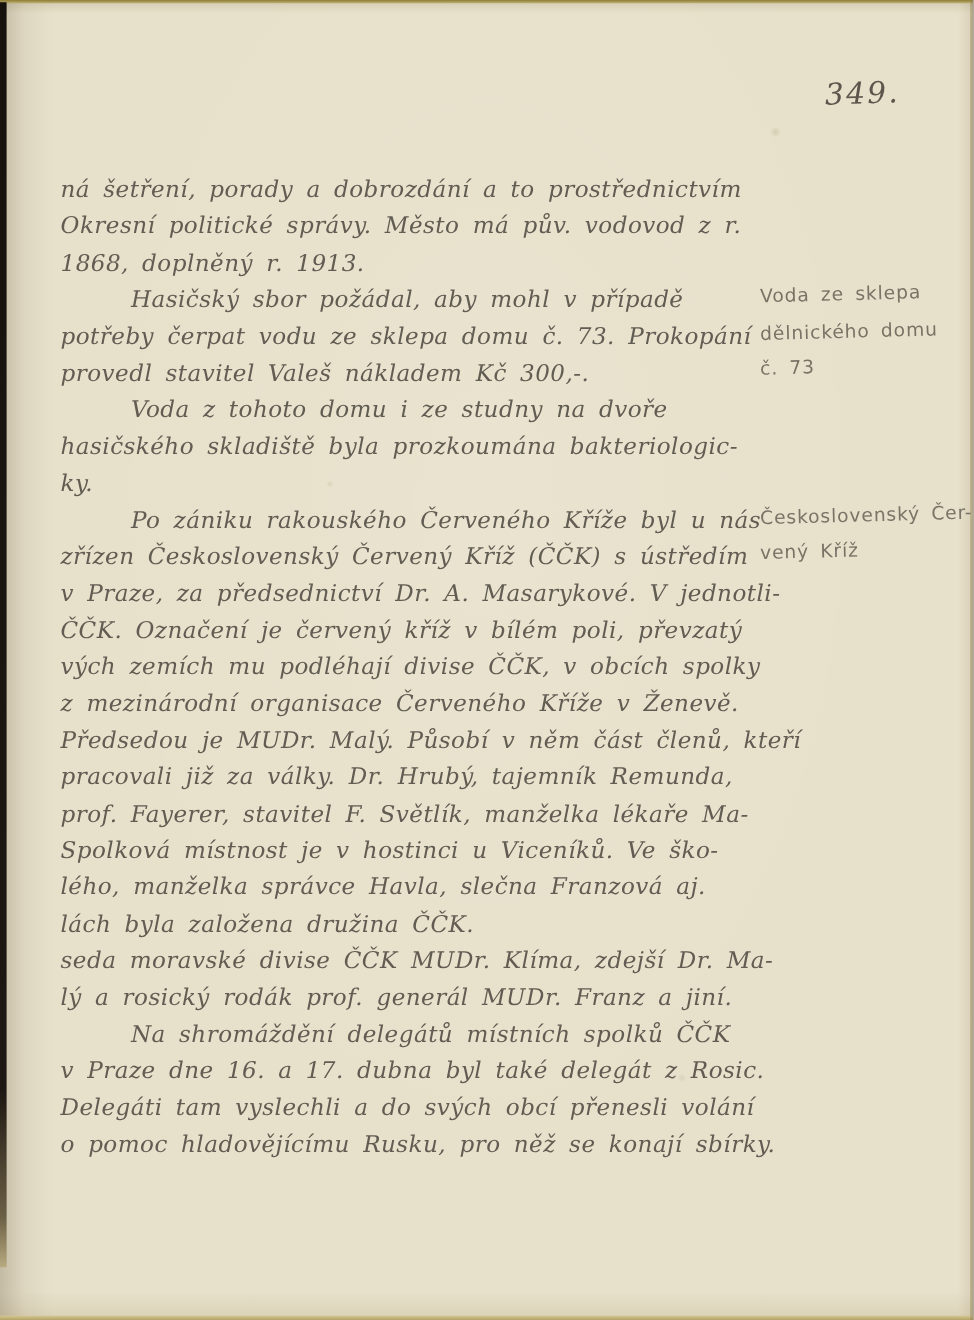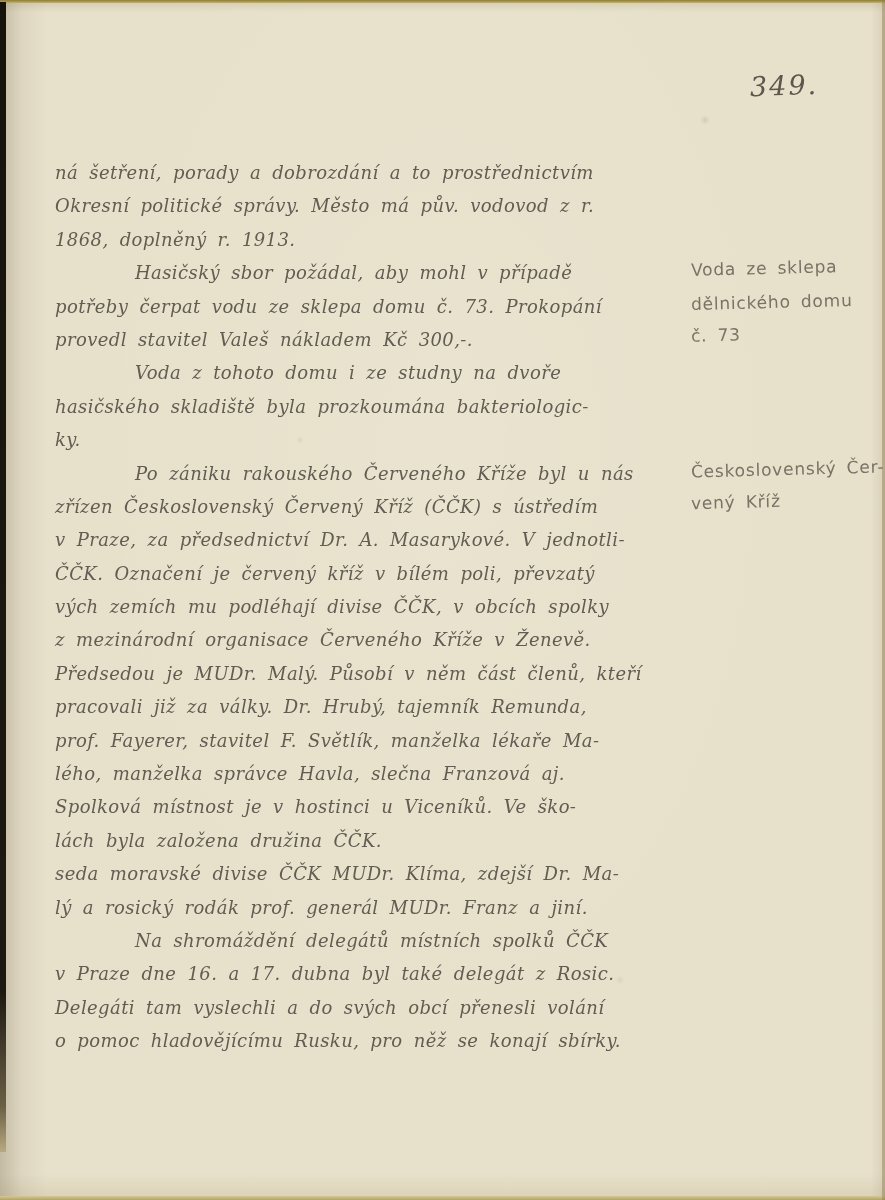--- a/index.html
+++ b/index.html
@@ -54,29 +54,29 @@
     width: 815px;
   }
   .line {
     position: relative;
     height: 33.4px;
     line-height: 33.4px;
     white-space: nowrap;
   }
   .line-text {
     font-style: italic;
-    font-size: 18px;
+    font-size: 21px;
     color: #58534a;
     letter-spacing: 0.4px;
     word-spacing: 5px;
     opacity: 0.93;
   }
   .line.indent .line-text {
     display: inline-block;
-    margin-left: 80px;
+    margin-left: 64px;
   }
   .margin-note {
     position: absolute;
     left: 636px;
     top: -4px;
     font-family: "DejaVu Sans", sans-serif;
     font-style: normal;
     font-size: 17px;
     color: #6e685c;
     letter-spacing: 0.8px;
@@ -164,28 +164,28 @@
     </div>
       <div class="line">
       <span class="line-text">pracovali již za války. Dr. Hrubý, tajemník Remunda,</span>
       
     </div>
       <div class="line">
       <span class="line-text">prof. Fayerer, stavitel F. Světlík, manželka lékaře Ma-</span>
       
     </div>
       <div class="line">
+      <span class="line-text">Spolková místnost je v hostinci u Viceníků. Ve ško-</span>
+      
+    </div>
+      <div class="line">
       <span class="line-text">lého, manželka správce Havla, slečna Franzová aj.</span>
       
     </div>
       <div class="line">
-      <span class="line-text">Spolková místnost je v hostinci u Viceníků. Ve ško-</span>
-      
-    </div>
-      <div class="line">
       <span class="line-text">lách byla založena družina ČČK.</span>
       
     </div>
       <div class="line">
       <span class="line-text">seda moravské divise ČČK MUDr. Klíma, zdejší Dr. Ma-</span>
       
     </div>
       <div class="line">
       <span class="line-text">lý a rosický rodák prof. generál MUDr. Franz a jiní.</span>
       

